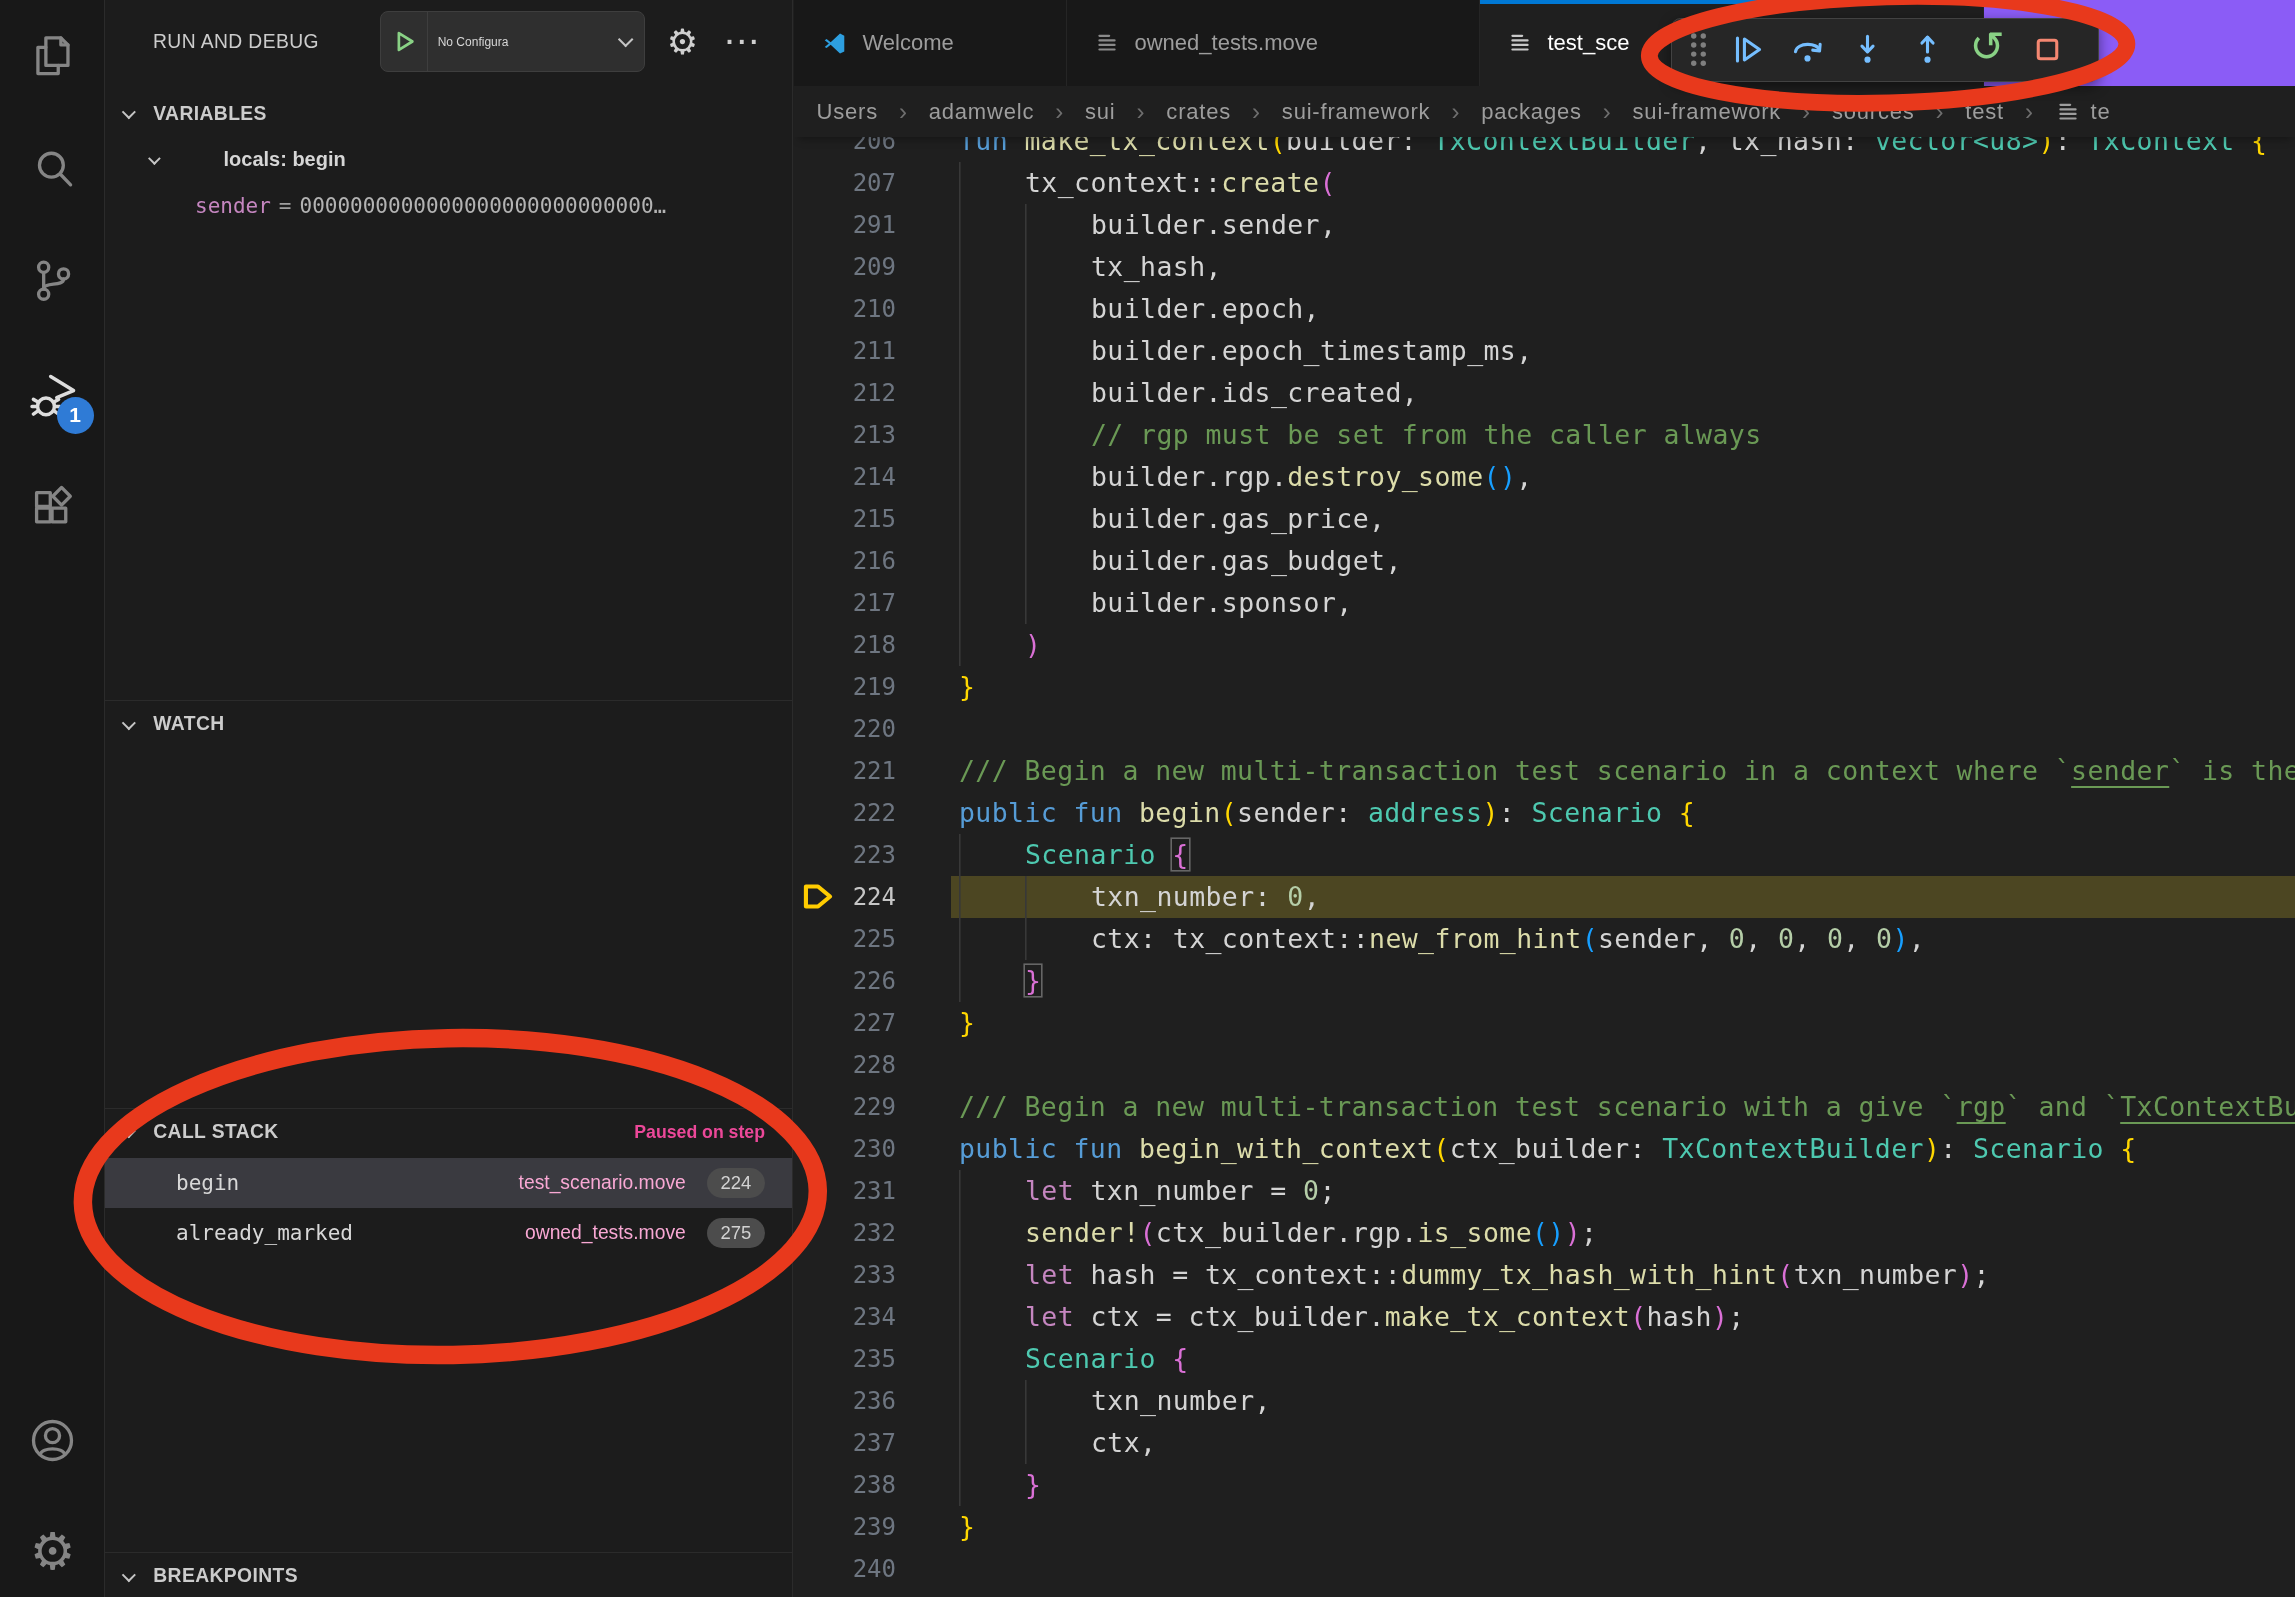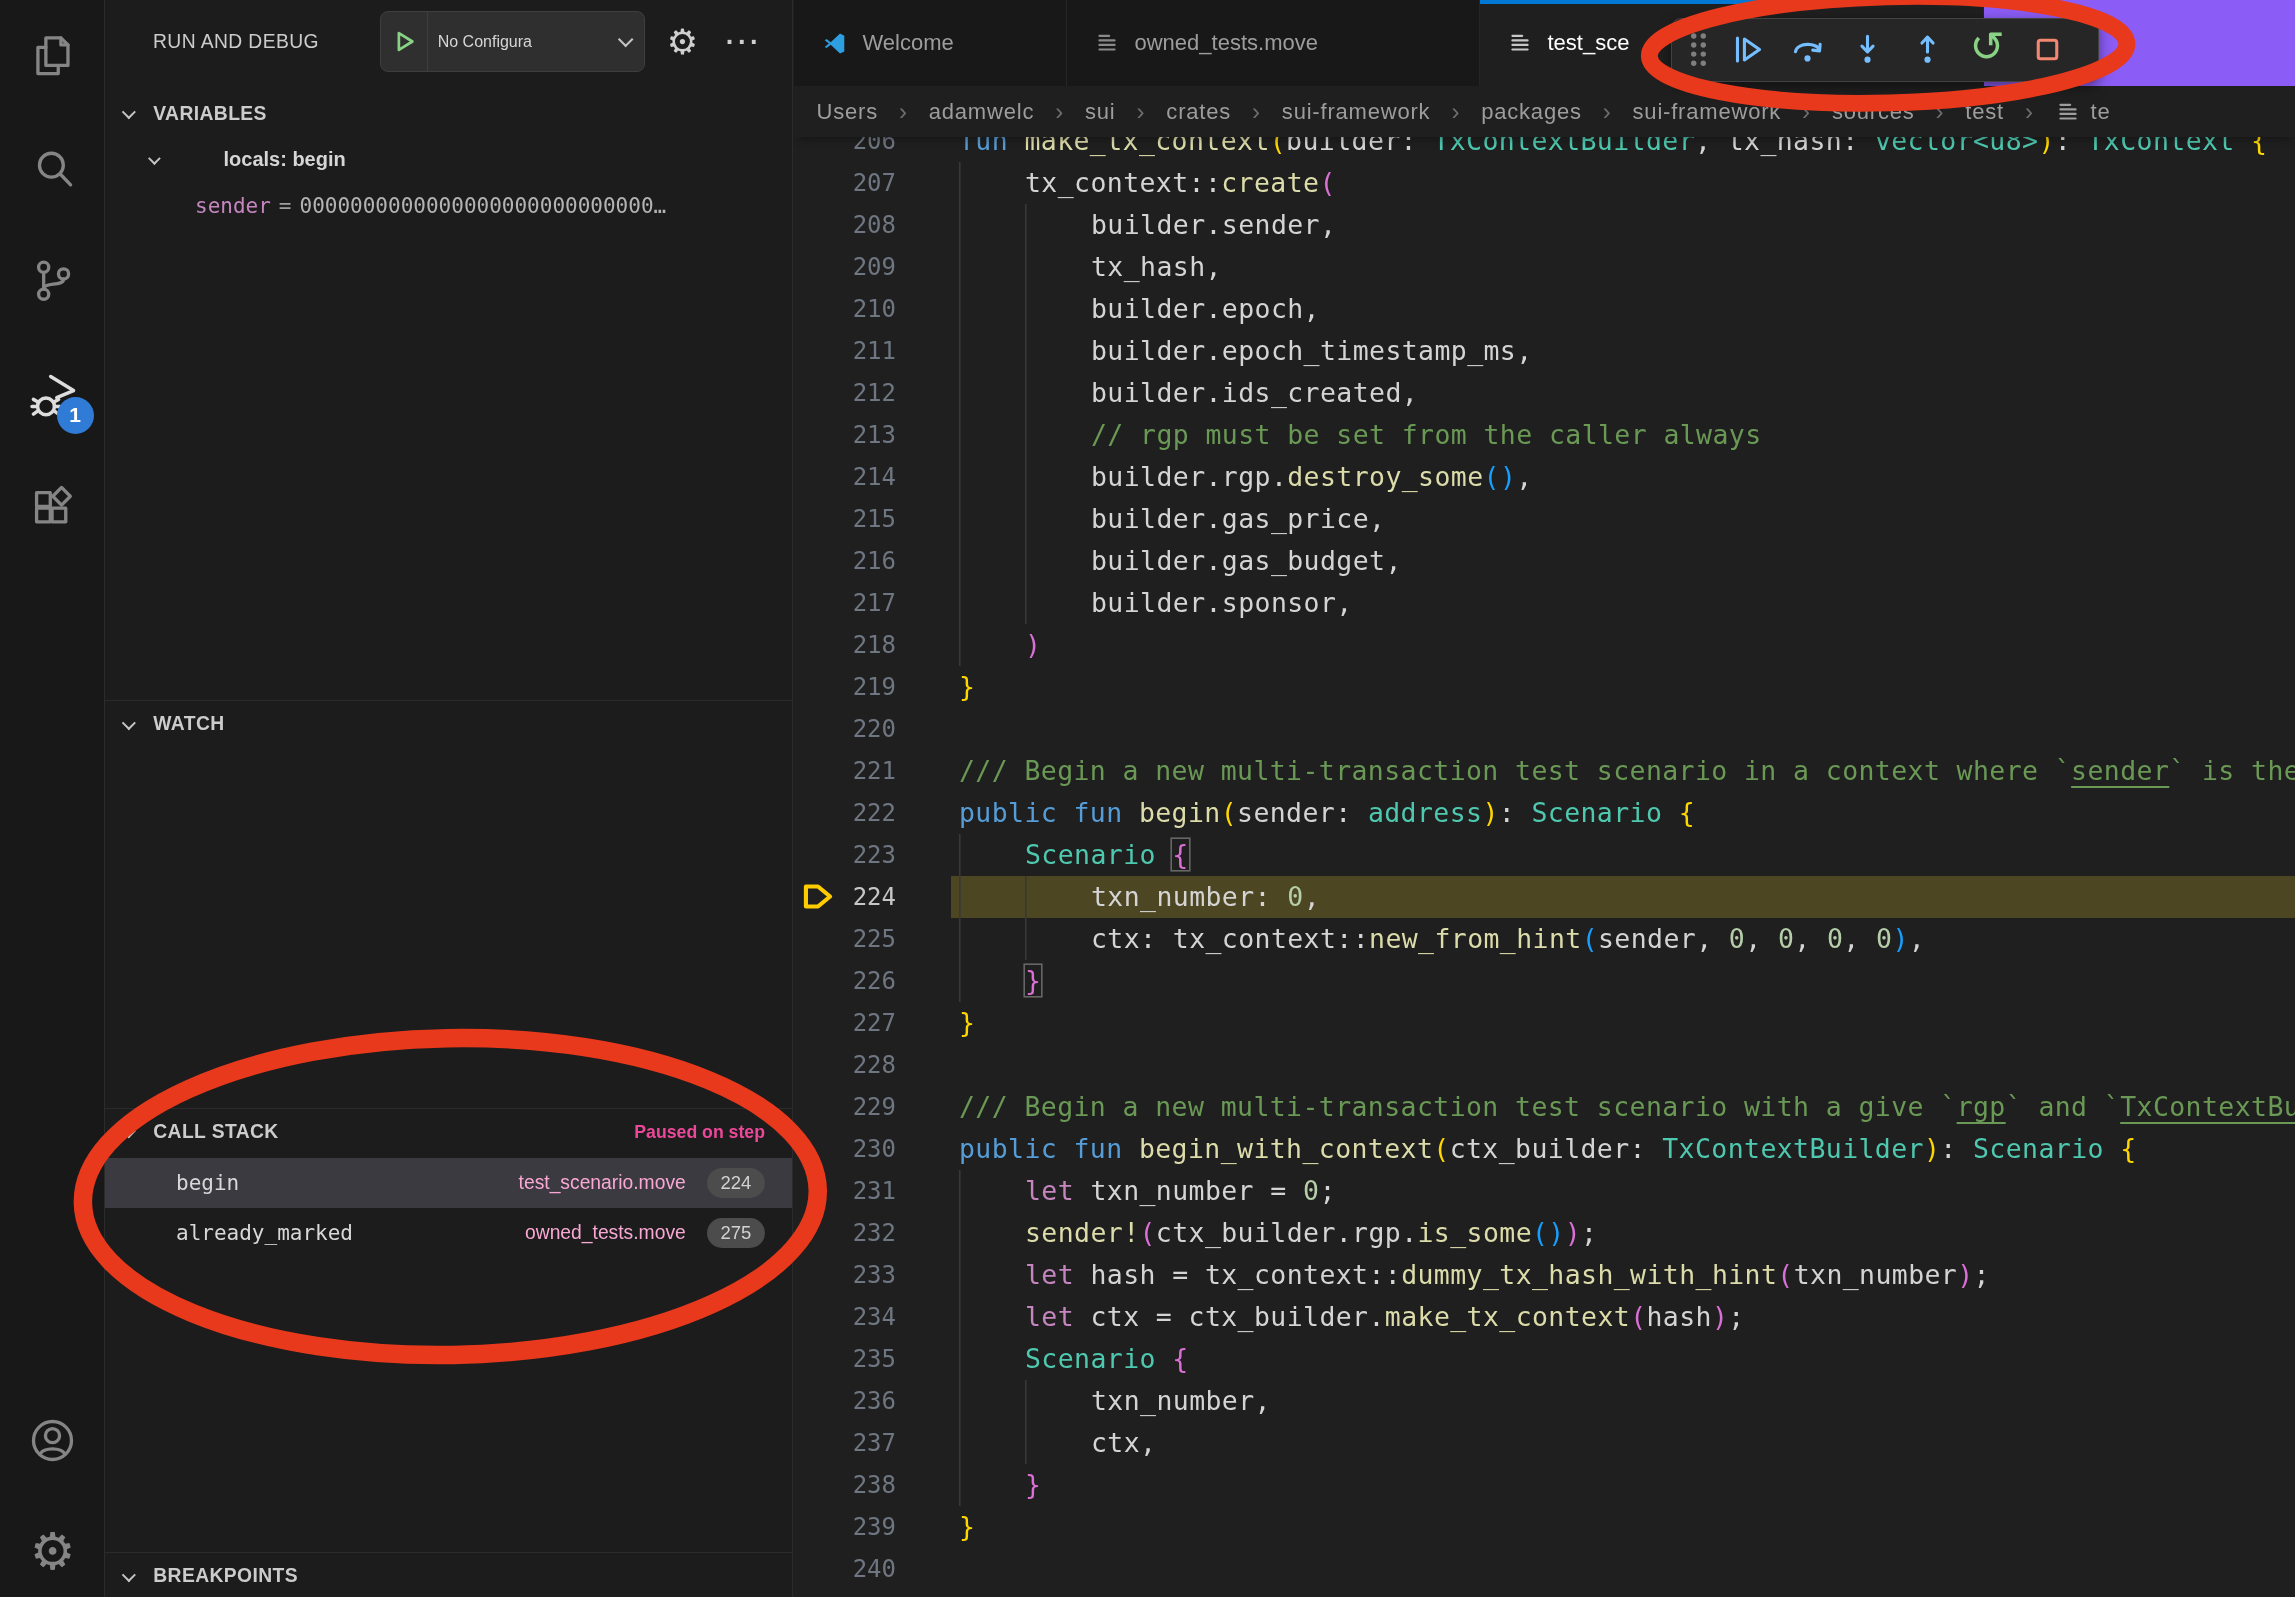--- a/index.html
+++ b/index.html
@@ -21,21 +21,21 @@
   
   .sidebar{position:absolute;left:105px;top:0;width:688px;height:100%;background:#1c1c1c;
            border-right:1.6px solid #2b2b2b;z-index:5;}
   .sb-header{position:absolute;left:0;top:0;width:100%;height:84px;}
   .sb-title{position:absolute;left:48px;top:0;height:84px;display:flex;align-items:center;
             font-size:19.3px;letter-spacing:0.4px;color:#cccccc;white-space:nowrap;}
   .cfg-btn{position:absolute;left:275px;top:11.3px;width:265px;height:61px;background:#2f2f2f;
            border:1.6px solid #3e3e3e;border-radius:8px;display:flex;align-items:center;overflow:hidden;}
   .cfg-play{flex:0 0 47px;display:flex;align-items:center;justify-content:center;height:100%;
             border-right:1.6px solid #3e3e3e;}
-  .cfg-label{flex:1;padding-left:9.7px;font-size:16px;color:#d6d6d6;white-space:nowrap;overflow:hidden;}
+  .cfg-label{flex:1;padding-left:9.7px;font-size:12px;color:#d6d6d6;white-space:nowrap;overflow:hidden;}
   .chev{display:inline-block;width:11.3px;height:11.3px;border-right:2.4px solid #c5c5c5;border-bottom:2.4px solid #c5c5c5;
         transform:rotate(45deg);flex:none;}
   .cfg-chev{margin:0 13px 4.8px 1.6px;}
   .sb-gear{position:absolute;left:555px;top:0;height:84px;width:45px;display:flex;align-items:center;justify-content:center;
            font-family:"DejaVu Sans",sans-serif;font-size:35px;color:#cfcfcf;}
   .sb-dots{position:absolute;left:611px;top:0;height:84px;width:56px;display:flex;align-items:center;justify-content:center;
            font-size:27px;letter-spacing:3.2px;color:#cfcfcf;font-weight:bold;}
 
   .sec-head{position:absolute;left:0;width:100%;height:47px;display:flex;align-items:center;}
   .sec-head .chev{width:9.7px;height:9.7px;border-width:2px;margin:0 0 3.2px 19.3px;flex:none;}
@@ -326,21 +326,21 @@
           <svg width="26" height="26" viewBox="0 0 24 24" fill="none" stroke="#9d9d9d" stroke-width="2" stroke-linecap="round">
             <path d="M5 5.4 h9 M5 9.6 h14 M5 13.8 h14 M5 18 h14"></path>
           </svg>
           <span>te</span>
         </span>
       </div>
 
     <div class="code-area">
         <div class="cl"><div class="gut"><span class="ln">206</span></div><div class="ct"><span class="tok-kw">fun </span><span class="tok-fn">make_tx_context</span><span class="tok-b1">(</span><span class="tok-tx">builder: </span><span class="tok-ty">TxContextBuilder</span><span class="tok-tx">, tx_hash: </span><span class="tok-ty">vector&lt;u8&gt;</span><span class="tok-b1">)</span><span class="tok-tx">: </span><span class="tok-ty">TxContext</span><span class="tok-tx"> </span><span class="tok-b1">{</span></div></div>
         <div class="cl"><div class="gut"><span class="ln">207</span></div><div class="ct"><span class="ind"></span><span class="tok-tx">tx_context::</span><span class="tok-fn">create</span><span class="tok-b2">(</span></div></div>
-        <div class="cl"><div class="gut"><span class="ln">208</span></div><div class="ct"><span class="ind"></span><span class="ind"></span><span class="tok-tx">builder.sender,</span></div></div>
+        <div class="cl"><div class="gut"><span class="ln">291</span></div><div class="ct"><span class="ind"></span><span class="ind"></span><span class="tok-tx">builder.sender,</span></div></div>
         <div class="cl"><div class="gut"><span class="ln">209</span></div><div class="ct"><span class="ind"></span><span class="ind"></span><span class="tok-tx">tx_hash,</span></div></div>
         <div class="cl"><div class="gut"><span class="ln">210</span></div><div class="ct"><span class="ind"></span><span class="ind"></span><span class="tok-tx">builder.epoch,</span></div></div>
         <div class="cl"><div class="gut"><span class="ln">211</span></div><div class="ct"><span class="ind"></span><span class="ind"></span><span class="tok-tx">builder.epoch_timestamp_ms,</span></div></div>
         <div class="cl"><div class="gut"><span class="ln">212</span></div><div class="ct"><span class="ind"></span><span class="ind"></span><span class="tok-tx">builder.ids_created,</span></div></div>
         <div class="cl"><div class="gut"><span class="ln">213</span></div><div class="ct"><span class="ind"></span><span class="ind"></span><span class="tok-cm">// rgp must be set from the caller always</span></div></div>
         <div class="cl"><div class="gut"><span class="ln">214</span></div><div class="ct"><span class="ind"></span><span class="ind"></span><span class="tok-tx">builder.rgp.</span><span class="tok-fn">destroy_some</span><span class="tok-b3">()</span><span class="tok-tx">,</span></div></div>
         <div class="cl"><div class="gut"><span class="ln">215</span></div><div class="ct"><span class="ind"></span><span class="ind"></span><span class="tok-tx">builder.gas_price,</span></div></div>
         <div class="cl"><div class="gut"><span class="ln">216</span></div><div class="ct"><span class="ind"></span><span class="ind"></span><span class="tok-tx">builder.gas_budget,</span></div></div>
         <div class="cl"><div class="gut"><span class="ln">217</span></div><div class="ct"><span class="ind"></span><span class="ind"></span><span class="tok-tx">builder.sponsor,</span></div></div>
         <div class="cl"><div class="gut"><span class="ln">218</span></div><div class="ct"><span class="ind"></span><span class="tok-b2">)</span></div></div>

